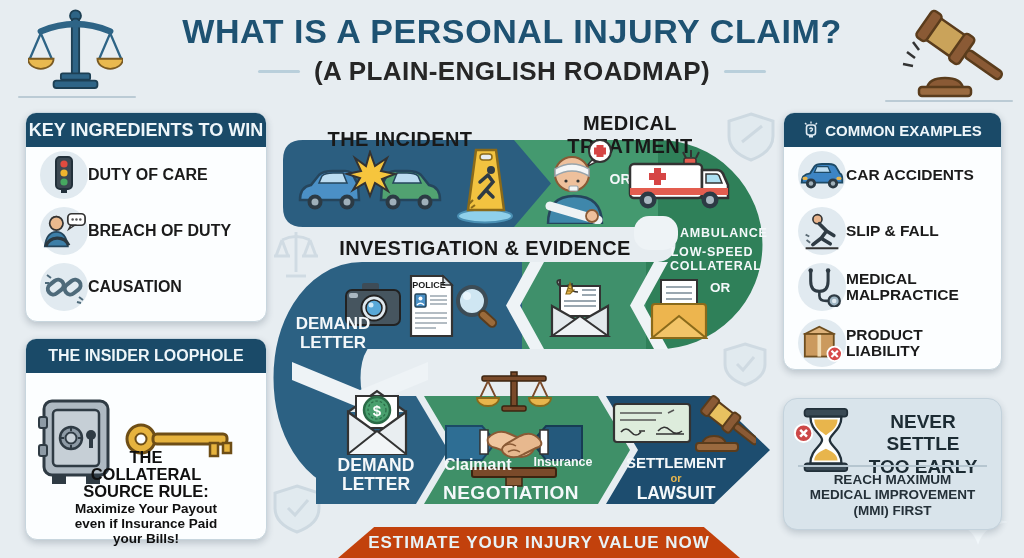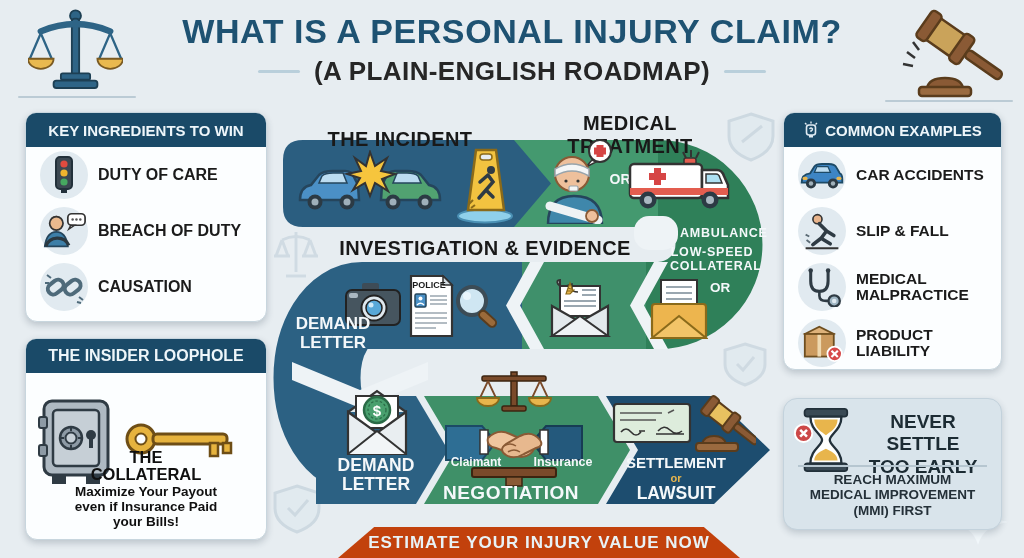--- a/index.html
+++ b/index.html
@@ -11,21 +11,21 @@
     color:#1e5272;letter-spacing:.6px;}
   .subtitle-row{left:130px;top:56px;width:764px;display:flex;align-items:center;justify-content:center;gap:14px;}
   .subtitle{font-size:26px;font-weight:800;color:#262626;letter-spacing:.4px;}
   .dash{width:42px;height:3px;background:#b9cfdb;border-radius:2px;}
   .hline{height:2px;background:#a8bcc9;opacity:.7;border-radius:2px;}
   
   .box{background:#fcfeff;border:1.5px solid #c8d6de;border-radius:12px;
     box-shadow:0 3px 7px rgba(30,50,70,.22);}
   .box-header{height:34px;background:#1a4a68;border-radius:10px 10px 0 0;display:flex;
     align-items:center;justify-content:center;gap:6px;color:#eef6fa;font-weight:800;}
-  .item{display:flex;align-items:center;gap:10px;padding:4px 8px 4px 14px;}
+  .item{display:flex;align-items:center;padding:4px 8px 4px 14px;}
   .icon-circle{width:48px;height:48px;min-width:48px;border-radius:50%;background:#e1eaf0;
     display:flex;align-items:center;justify-content:center;}
   .item-label{font-weight:800;color:#1b1b1b;font-size:16px;line-height:1.05;}
   
   .rule-line{font-weight:800;color:#101010;font-size:16.5px;line-height:1.04;text-align:center;}
   .rule-body{font-weight:700;color:#101010;font-size:13.5px;line-height:1.1;text-align:center;}
   
   .warn-box{background:#d9e4eb;border:1.5px solid #c3d2dc;border-radius:14px;
     box-shadow:0 3px 7px rgba(30,50,70,.2);}
   .warn-title{font-size:19px;font-weight:800;color:#1c2b33;line-height:1.18;text-align:center;}
@@ -119,21 +119,21 @@
         <rect x="76" y="35" width="42" height="9" rx="4" fill="#8a5a35" stroke="#5a3c1c" stroke-width="2.5"></rect>
       </g>
       <path d="M22 54 L14 48 M20 62 L10 60 M26 46 L20 38" stroke="#333" stroke-width="2.5"></path>
       <path d="M34 84 Q36 74 52 74 Q68 74 70 84 Z" fill="#8a5a35" stroke="#5a3c1c" stroke-width="2.5"></path>
       <rect x="26" y="83" width="52" height="9" rx="3" fill="#9a6a3f" stroke="#5a3c1c" stroke-width="2.5"></rect>
     </svg>
   </span>
   <div class="abs hline" style="left:885px;top:100px;width:128px;"></div>
 
   <div class="abs box" style="left:25px;top:112px;width:240px;height:208px;">
-    <div class="box-header" style="font-size:15px;">KEY INGREDIENTS TO WIN</div>
+    <div class="box-header" style="font-size:18px;">KEY INGREDIENTS TO WIN</div>
     <div class="item">
       <span class="icon-circle">
         <svg width="24" height="40" viewBox="0 0 24 40">
             <rect x="4" y="2" width="16" height="32" rx="4" fill="#3c4852" stroke="#22303a" stroke-width="2"></rect>
             <circle cx="12" cy="9" r="3.6" fill="#e04b3f"></circle>
             <circle cx="12" cy="18" r="3.6" fill="#f0b42e"></circle>
             <circle cx="12" cy="27" r="3.6" fill="#46a860"></circle>
             <rect x="9" y="34" width="6" height="4" fill="#22303a"></rect>
           </svg>
       </span>
@@ -190,20 +190,21 @@
           <circle cx="17" cy="26" r="14" fill="#e6b33e" stroke="#6e4e16" stroke-width="3"></circle>
           <circle cx="17" cy="26" r="5.5" fill="#fcfeff" stroke="#6e4e16" stroke-width="2"></circle>
           <rect x="29" y="21" width="74" height="10" rx="4" fill="#e6b33e" stroke="#6e4e16" stroke-width="3"></rect>
           <rect x="86" y="30" width="8" height="13" fill="#e6b33e" stroke="#6e4e16" stroke-width="2.5"></rect>
           <rect x="99" y="30" width="8" height="10" fill="#e6b33e" stroke="#6e4e16" stroke-width="2.5"></rect>
         </svg>
       </span>
       <div class="abs" style="left:0;right:0;top:76px;">
         <div class="rule-line">THE</div>
         <div class="rule-line">COLLATERAL</div>
+        <div class="rule-line">SOURCE RULE:</div>
         <div class="rule-body" style="margin-top:2px;">Maximize Your Payout</div>
         <div class="rule-body">even if Insurance Paid</div>
         <div class="rule-body">your Bills!</div>
       </div>
     </div>
   </div>
 
   <div class="abs step-label" style="left:300px;top:128px;width:200px;">THE INCIDENT</div>
   <div class="abs step-label" style="left:518px;top:112px;width:224px;">MEDICAL TREATMENT</div>
   <div class="abs step-label" style="left:330px;top:237px;width:310px;">INVESTIGATION &amp; EVIDENCE</div>
@@ -357,21 +358,21 @@
       <polygon points="138,58 102,58 88,74 102,92 138,92" fill="#24597c" stroke="#173c54" stroke-width="2"></polygon>
       <rect x="36" y="62" width="8" height="24" fill="#fff" stroke="#333" stroke-width="1.5"></rect>
       <rect x="96" y="62" width="8" height="24" fill="#fff" stroke="#333" stroke-width="1.5"></rect>
       <path d="M44 70 Q54 60 66 66 L84 74 Q94 80 86 86 Q78 92 68 86 L52 80 Q42 78 44 70 Z" fill="#efc59e" stroke="#8a5a35" stroke-width="2"></path>
       <path d="M96 72 Q88 62 76 68 L62 76 Q54 82 62 87 Q70 92 80 86 L92 80 Q100 78 96 72 Z" fill="#e7b88e" stroke="#8a5a35" stroke-width="2"></path>
       <path d="M60 78 Q66 74 72 78 M64 84 Q70 80 76 84" stroke="#8a5a35" stroke-width="1.5" fill="none"></path>
       <rect x="28" y="100" width="84" height="9" rx="2" fill="#7a4a2a" stroke="#3c2410" stroke-width="2"></rect>
       <rect x="62" y="109" width="16" height="9" fill="#8a5a35" stroke="#3c2410" stroke-width="1.5"></rect>
     </svg>
   </span>
-  <div class="abs band-lbl" style="left:444px;top:456px;width:64px;font-size:12px;font-weight:700;">Claimant</div>
+  <div class="abs band-lbl" style="left:444px;top:456px;width:64px;font-size:16px;font-weight:700;">Claimant</div>
   <div class="abs band-lbl" style="left:528px;top:456px;width:70px;font-size:12.5px;font-weight:700;">Insurance</div>
   <div class="abs band-lbl" style="left:441px;top:483px;width:140px;font-size:19px;letter-spacing:.5px;">NEGOTIATION</div>
 
   <span class="abs" style="left:612px;top:402px;">
     <svg width="80" height="42" viewBox="0 0 80 42">
       <rect x="2" y="2" width="76" height="38" rx="3" fill="#ddecdc" stroke="#333" stroke-width="2.2"></rect>
       <path d="M8 11 H50 M56 11 L62 8 M8 18 H44" stroke="#555" stroke-width="1.6"></path>
       <path d="M9 30 Q14 24 19 30 T29 30 M27 29 L33 29" stroke="#333" stroke-width="1.6" fill="none"></path>
       <path d="M46 29 Q52 22 58 28 T70 29 M44 32 H72" stroke="#333" stroke-width="1.6" fill="none"></path>
     </svg>

